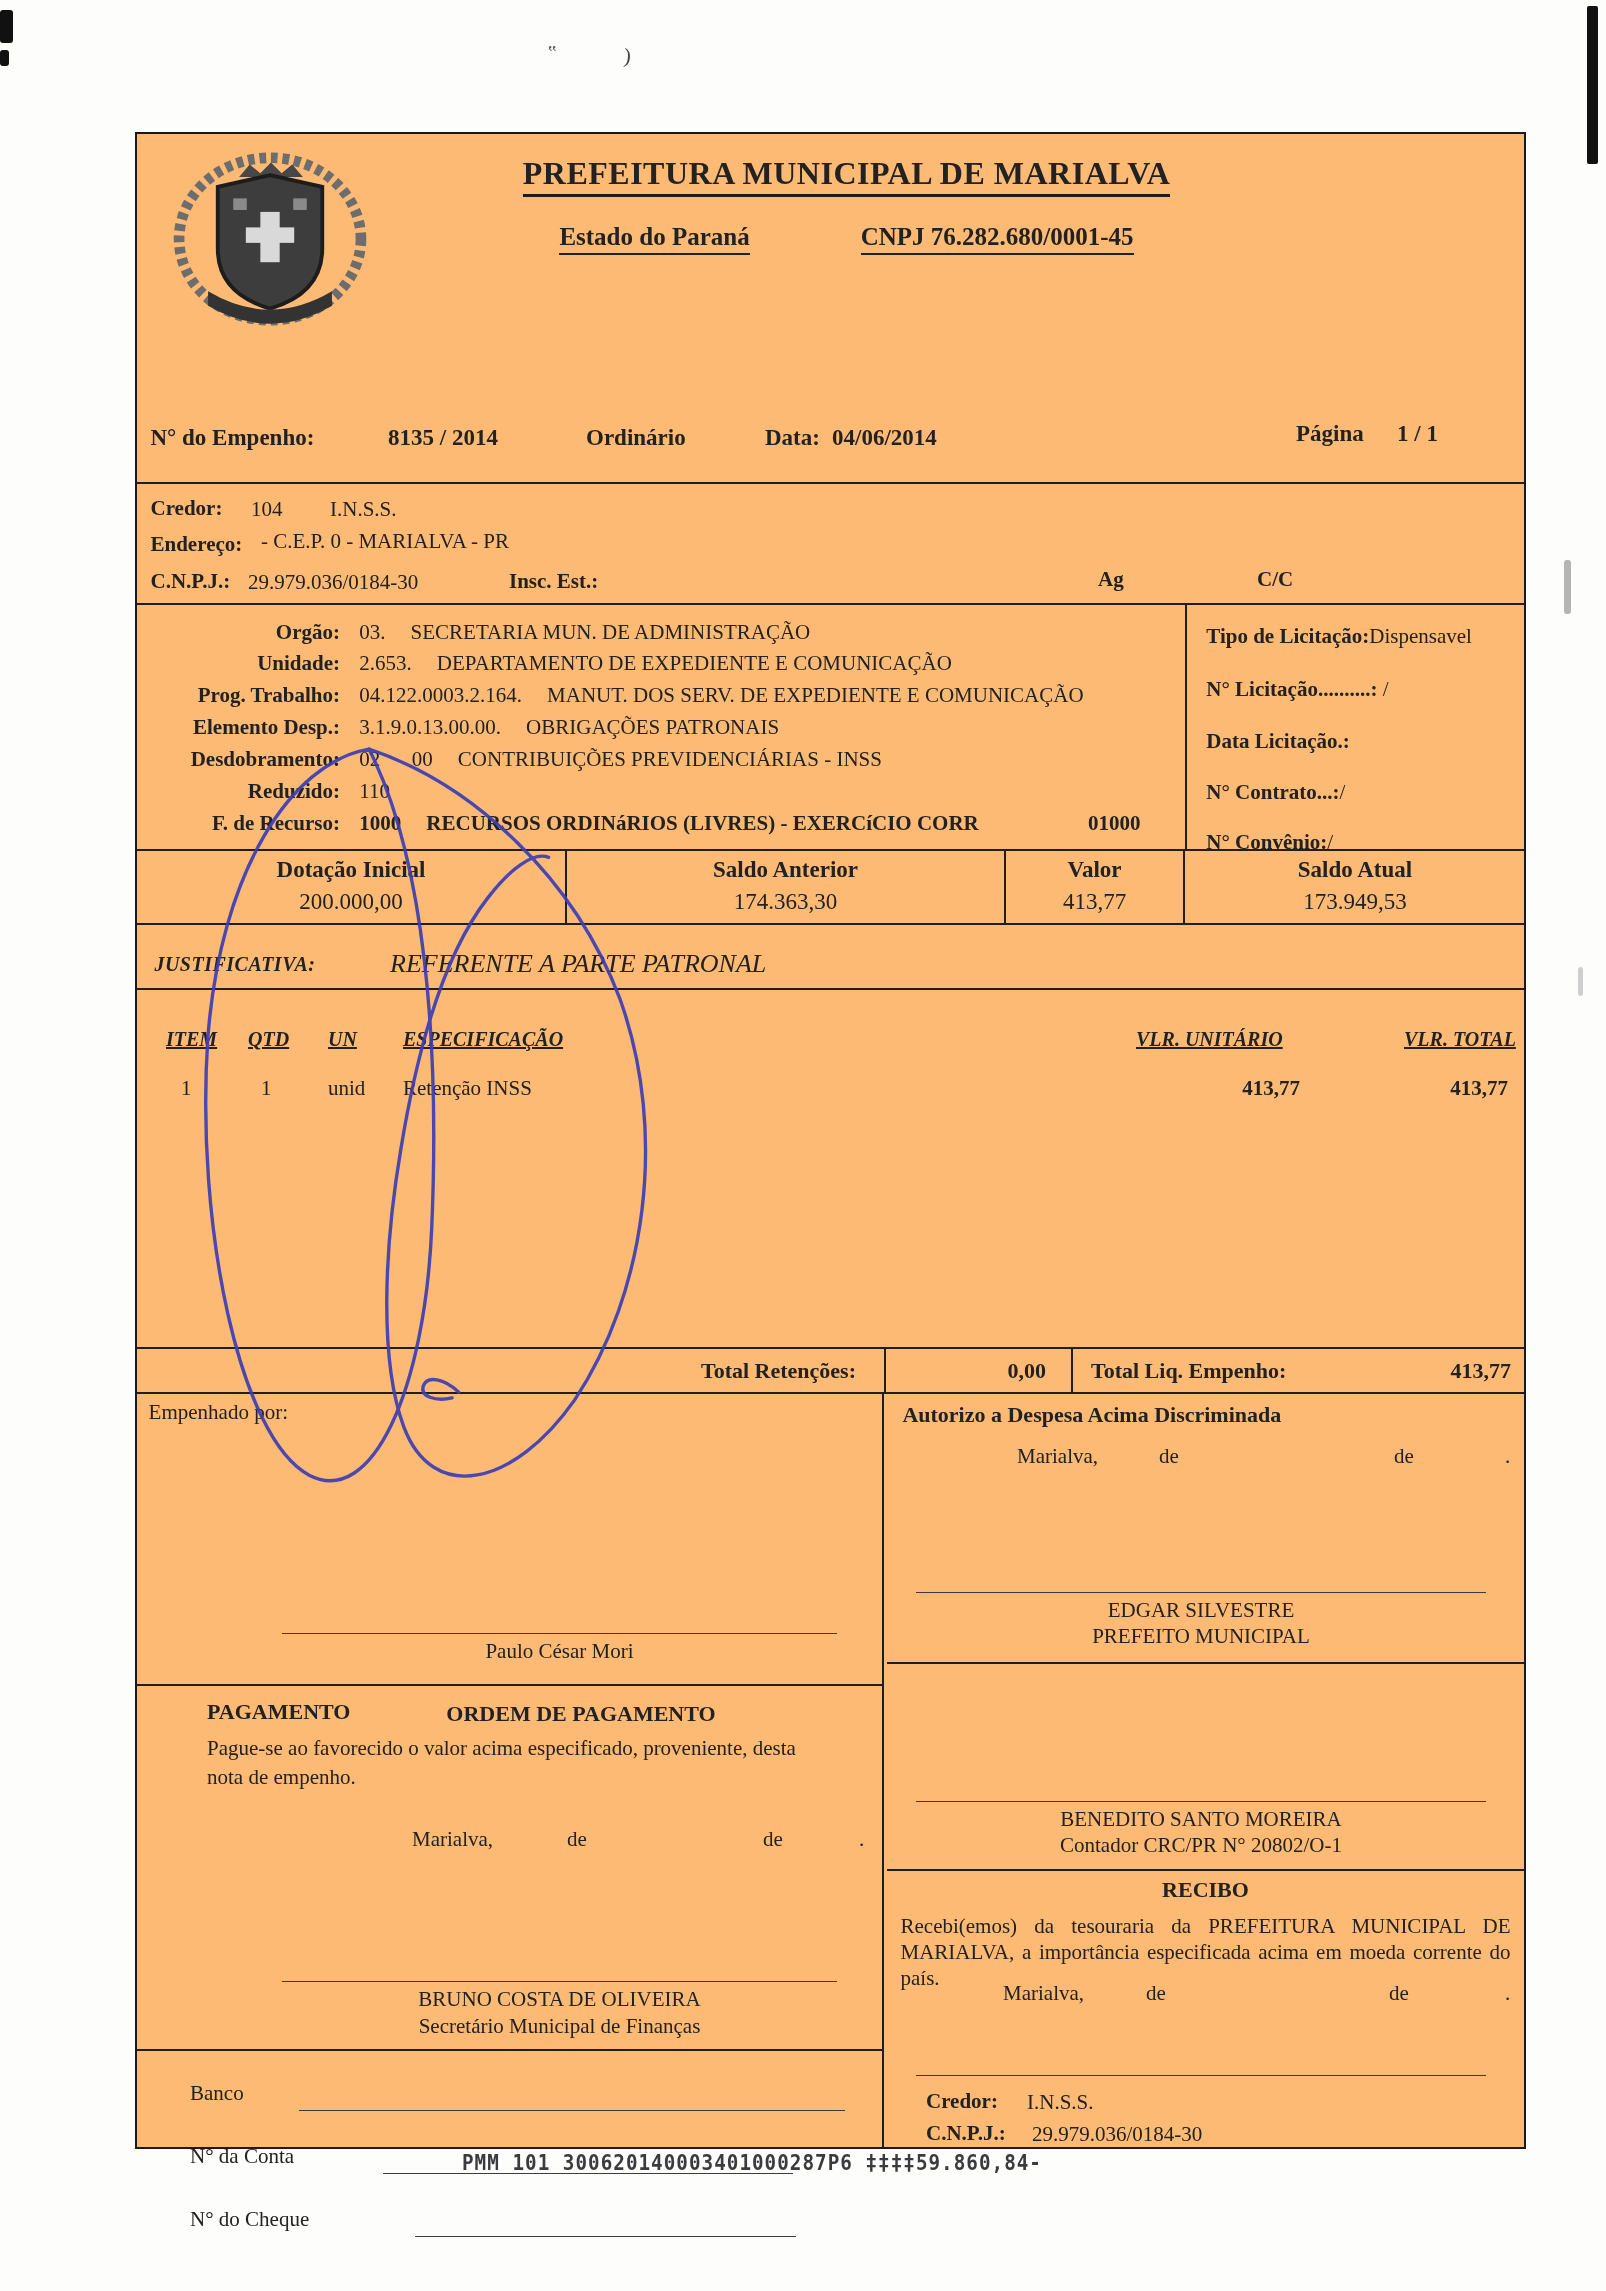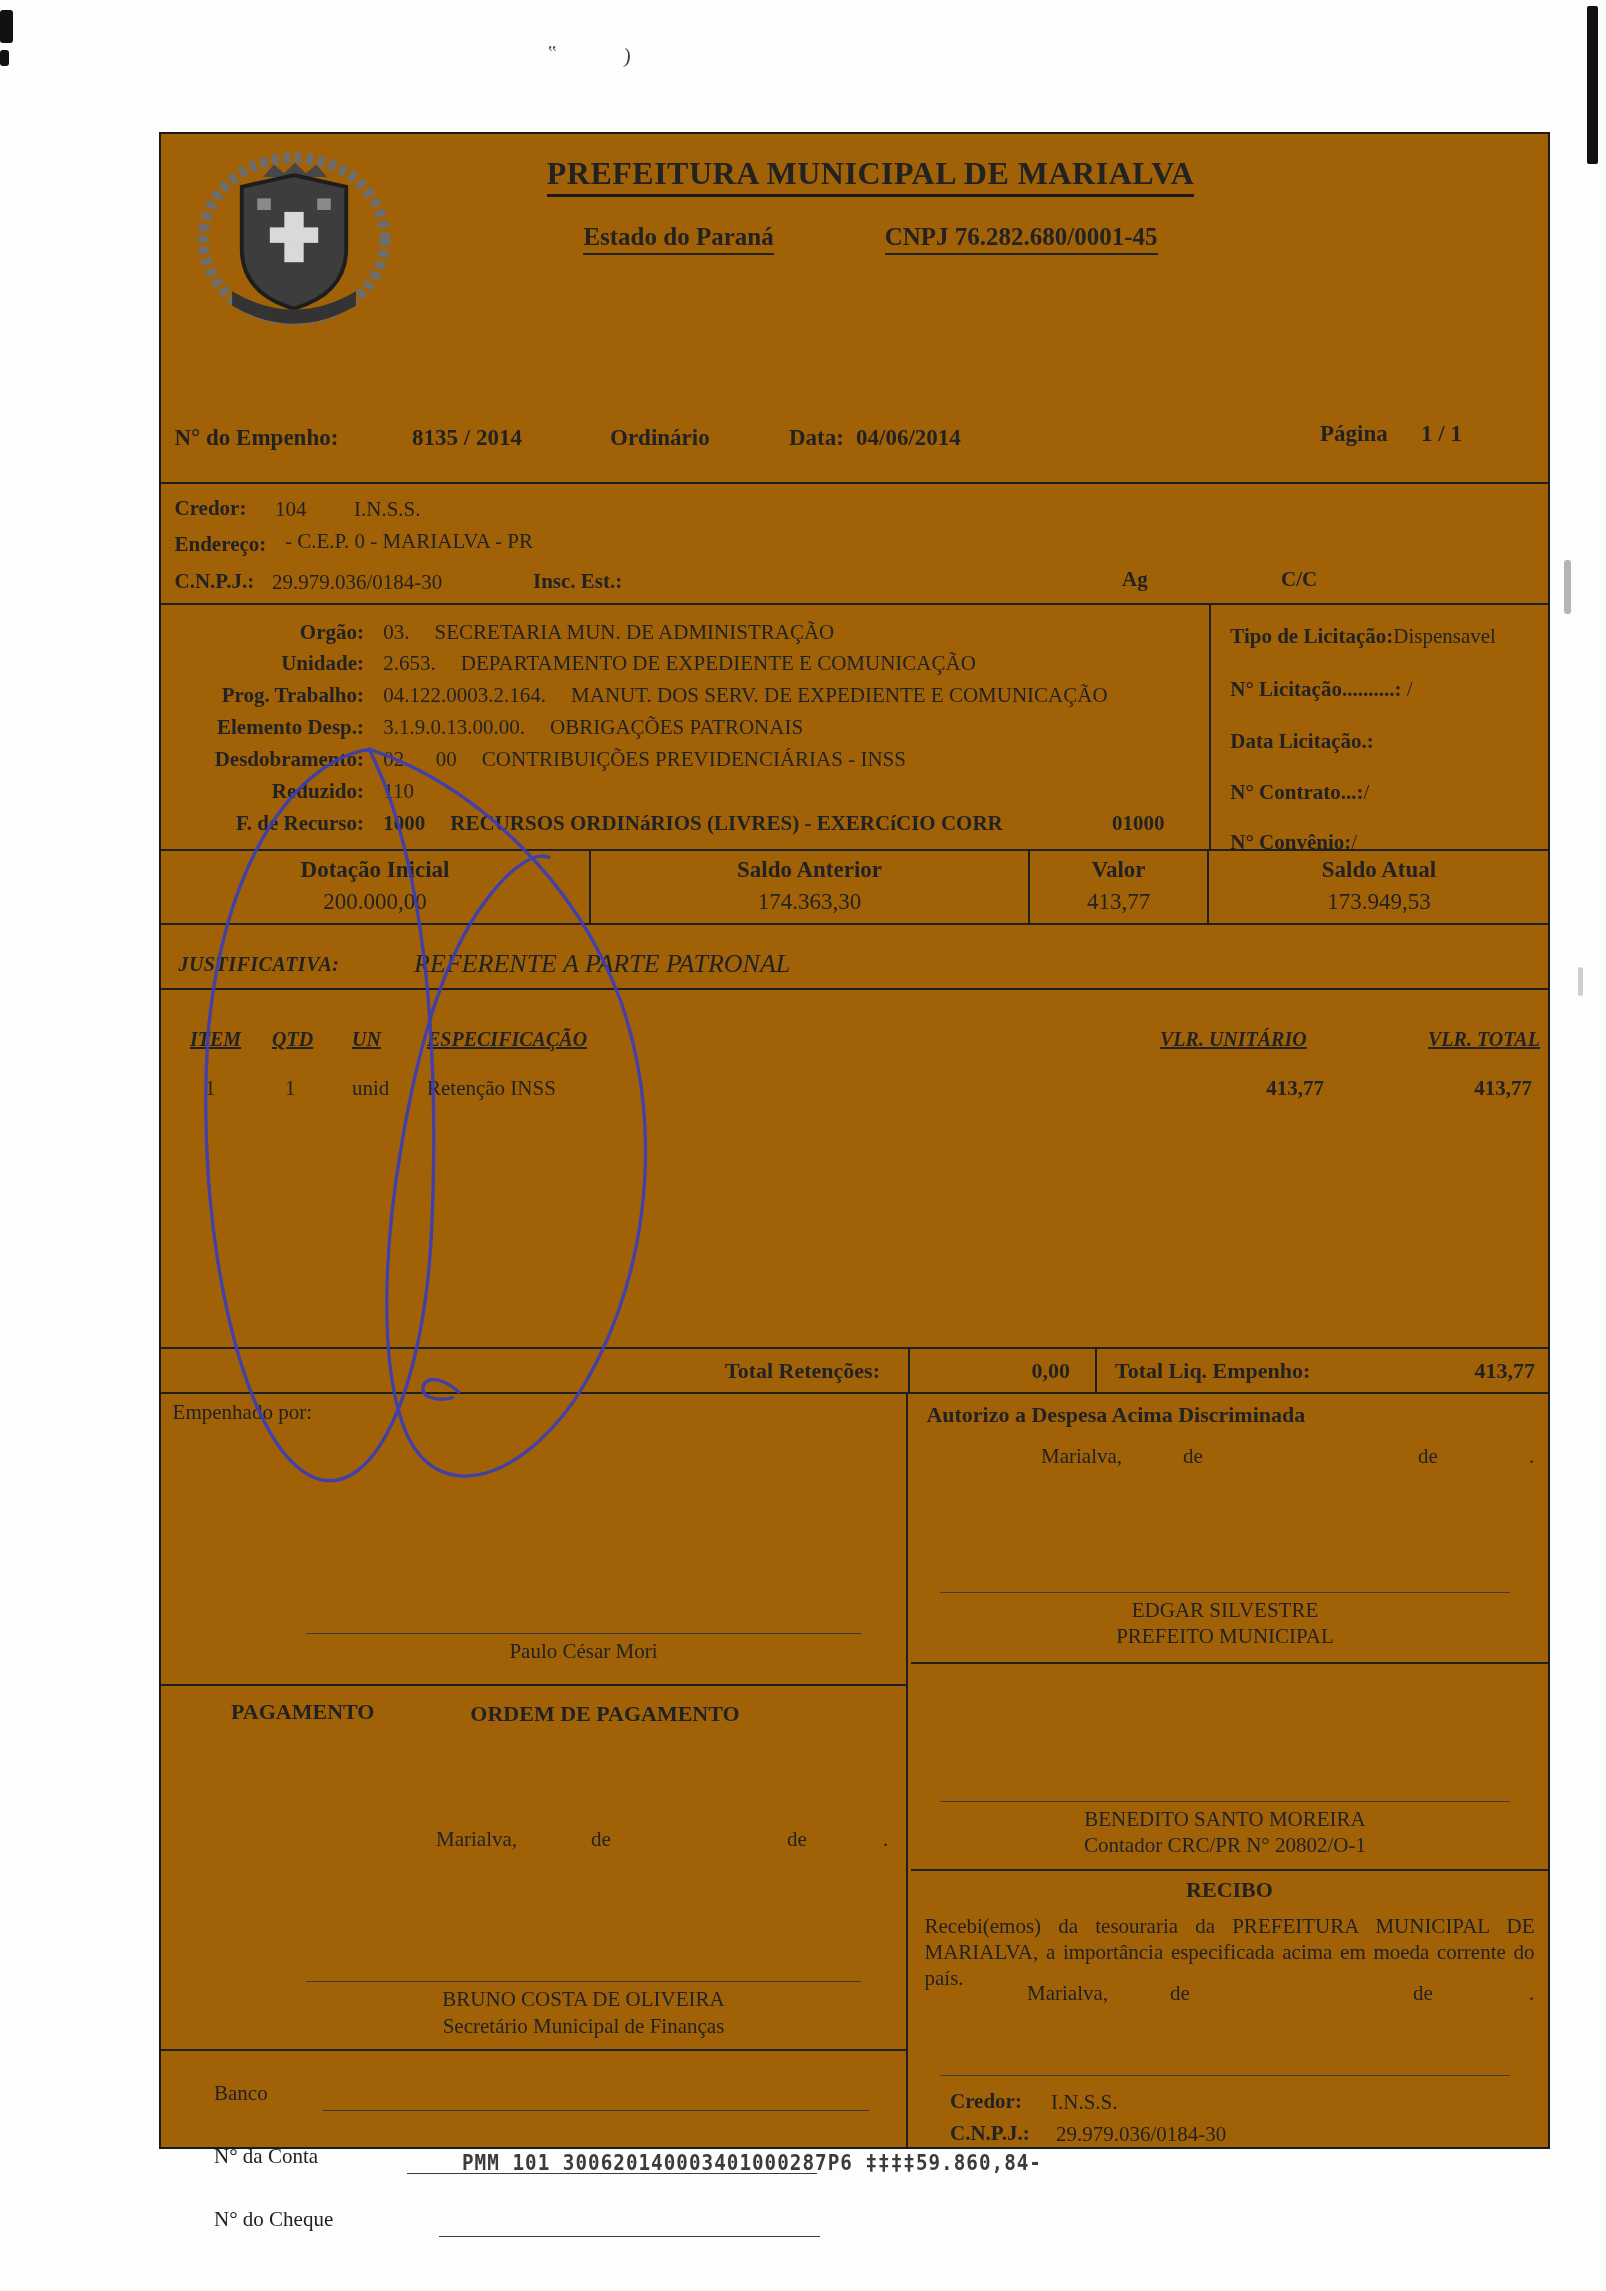--- a/index.html
+++ b/index.html
@@ -1,21 +1,21 @@
 <!DOCTYPE html>
 <html><head>
 <meta charset="utf-8">
 <style>
   html,body{margin:0;padding:0;}
   body{width:1607px;height:2291px;background:#f4f4f2;}
   .page{position:relative;width:1607px;height:2291px;background:#fdfdfc;overflow:hidden;
         font-family:"Liberation Serif",serif;color:#222;}
   .abs{position:absolute;}
   .form{position:absolute;left:135px;top:132px;width:1387px;height:2013px;
-        border:2.9px solid #1a1a1a;background:#a16207;margin-left:24px;}
+        border:2.9px solid #1a1a1a;background:#fdba74;}
   .sec{position:absolute;left:0;width:100%;box-sizing:border-box;}
   .b-bot{border-bottom:2.9px solid #1f1f1f;}
   .bold{font-weight:bold;}
   .ul3{border-bottom:2.9px solid #222;padding-bottom:1.9px;display:inline-block;}
   .hdr-title{font-size:32px;font-weight:bold;letter-spacing:0.5px;}
   .hdr-l2{font-size:25px;font-weight:bold;}
   .hdr-l3{font-size:25px;font-weight:bold;}
   .band-title{font-size:36px;font-weight:bold;word-spacing:19.3px;letter-spacing:1px;text-align:center;}
   .emp-row span{font-size:23px;font-weight:bold;}
   .lbl{font-weight:bold;font-size:21px;}
@@ -184,20 +184,21 @@
 
     <div class="sec" style="top:1260px;height:753px;">
 
       <div class="abs" style="left:0;top:0;width:747px;height:100%;border-right:2.9px solid #1f1f1f;box-sizing:border-box;">
         <span class="abs val" style="left:11.6px;top:5.8px;">Empenhado por:</span>
         <div class="abs sig-line" style="left:145px;top:239px;width:555px;"></div>
         <div class="abs val" style="left:145px;top:245px;width:555px;text-align:center;">Paulo César Mori</div>
         <div class="abs" style="left:0;top:290px;width:100%;border-top:2.9px solid #1f1f1f;"></div>
         <span class="abs bold" style="left:70px;top:305px;font-size:22px;">PAGAMENTO</span>
         <span class="abs bold" style="left:241px;top:307px;width:406px;text-align:center;font-size:22px;">ORDEM DE PAGAMENTO</span>
+        <div class="abs val" style="left:70px;top:340px;width:594px;line-height:29px;">Pague-se ao favorecido o valor acima especificado, proveniente, desta nota de empenho.</div>
         <div class="cityline">
           <span style="left:275px;top:433px;">Marialva,</span>
           <span style="left:430px;top:433px;">de</span>
           <span style="left:626px;top:433px;">de</span>
           <span style="left:722px;top:433px;">.</span>
         </div>
         <div class="abs sig-line" style="left:145px;top:587px;width:555px;"></div>
         <div class="abs val" style="left:145px;top:593px;width:555px;text-align:center;">BRUNO COSTA DE OLIVEIRA</div>
         <div class="abs val" style="left:145px;top:620px;width:555px;text-align:center;">Secretário Municipal de Finanças</div>
         <div class="abs" style="left:0;top:655px;width:100%;border-top:2.9px solid #1f1f1f;"></div>

